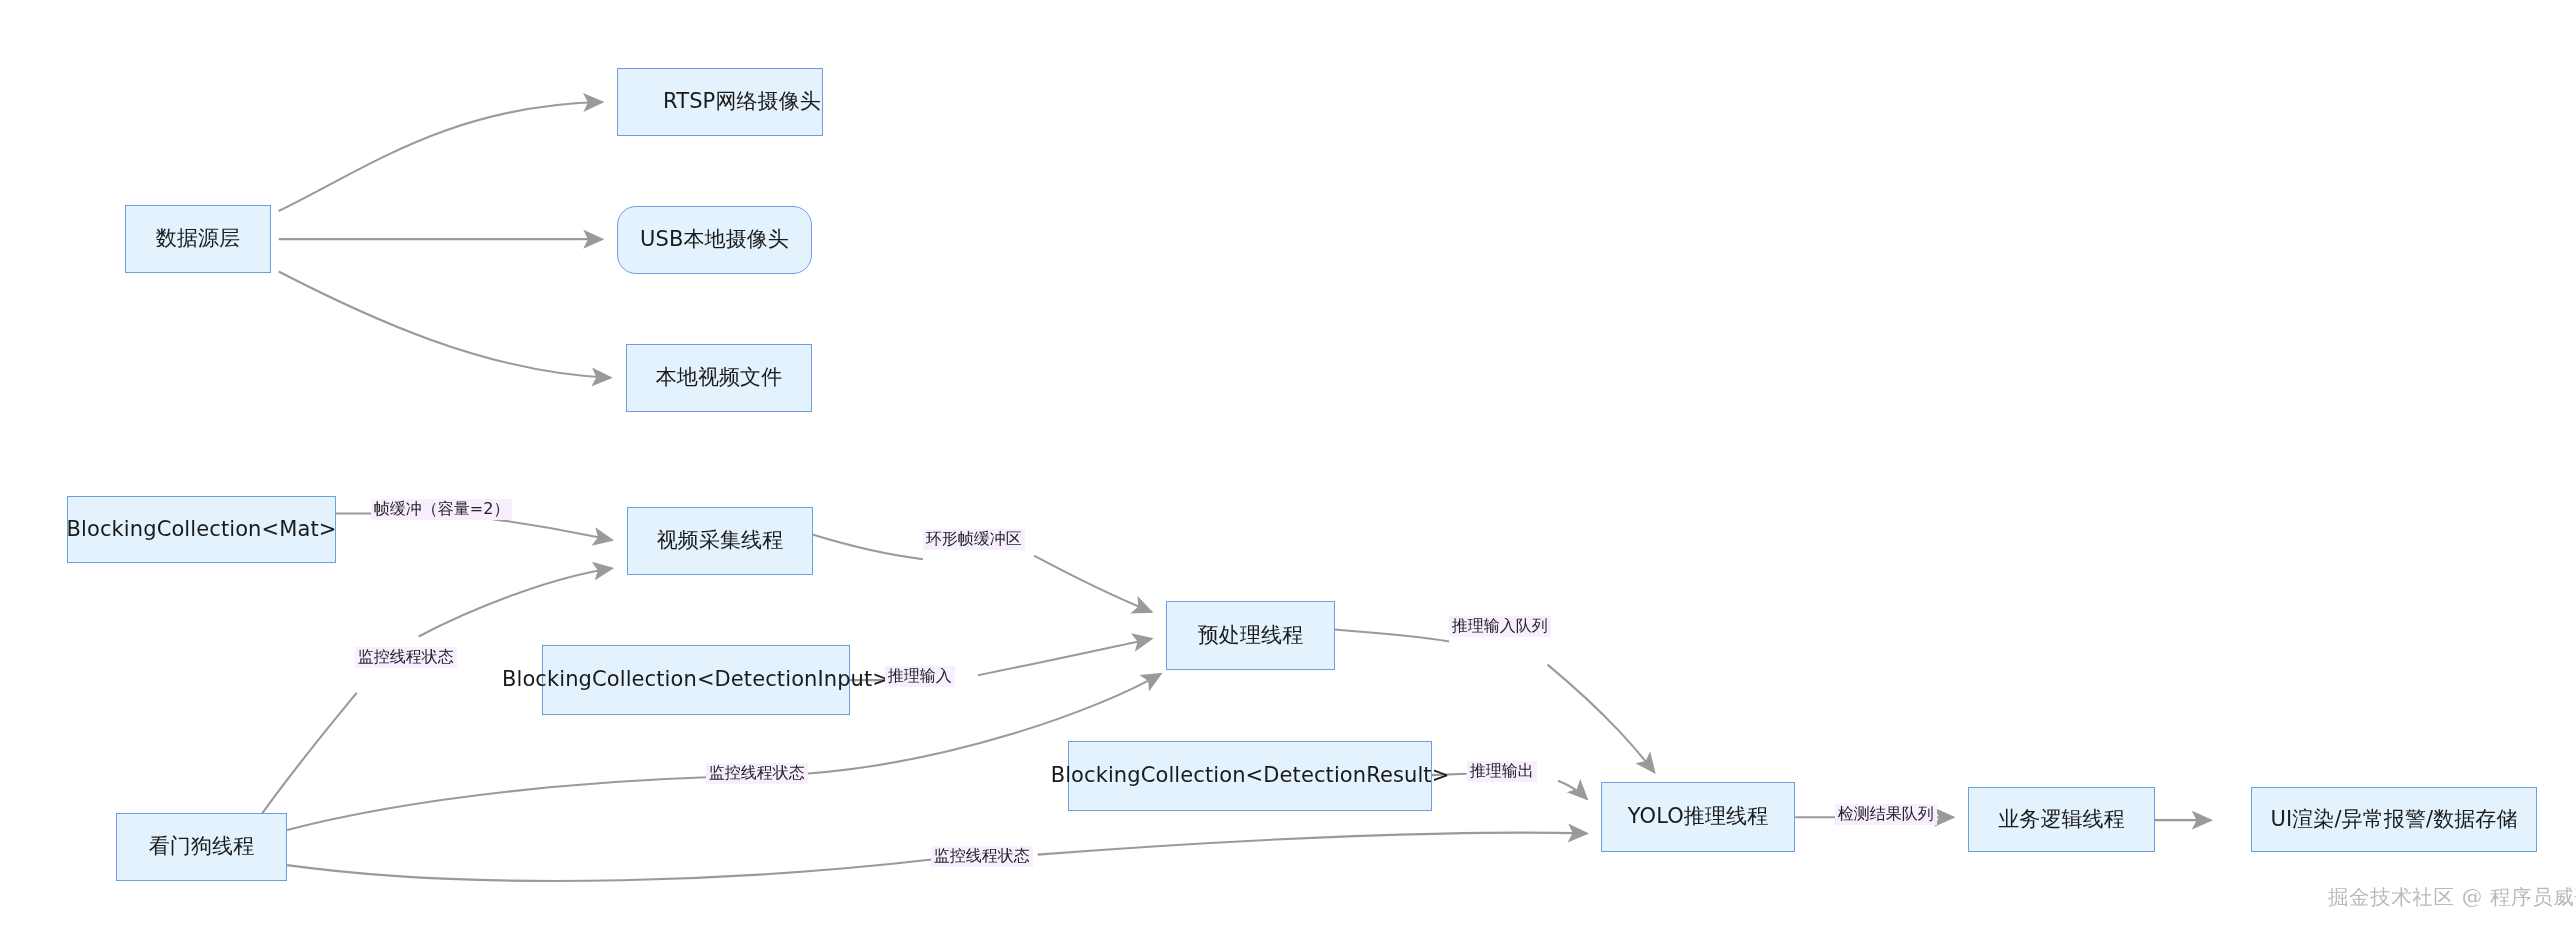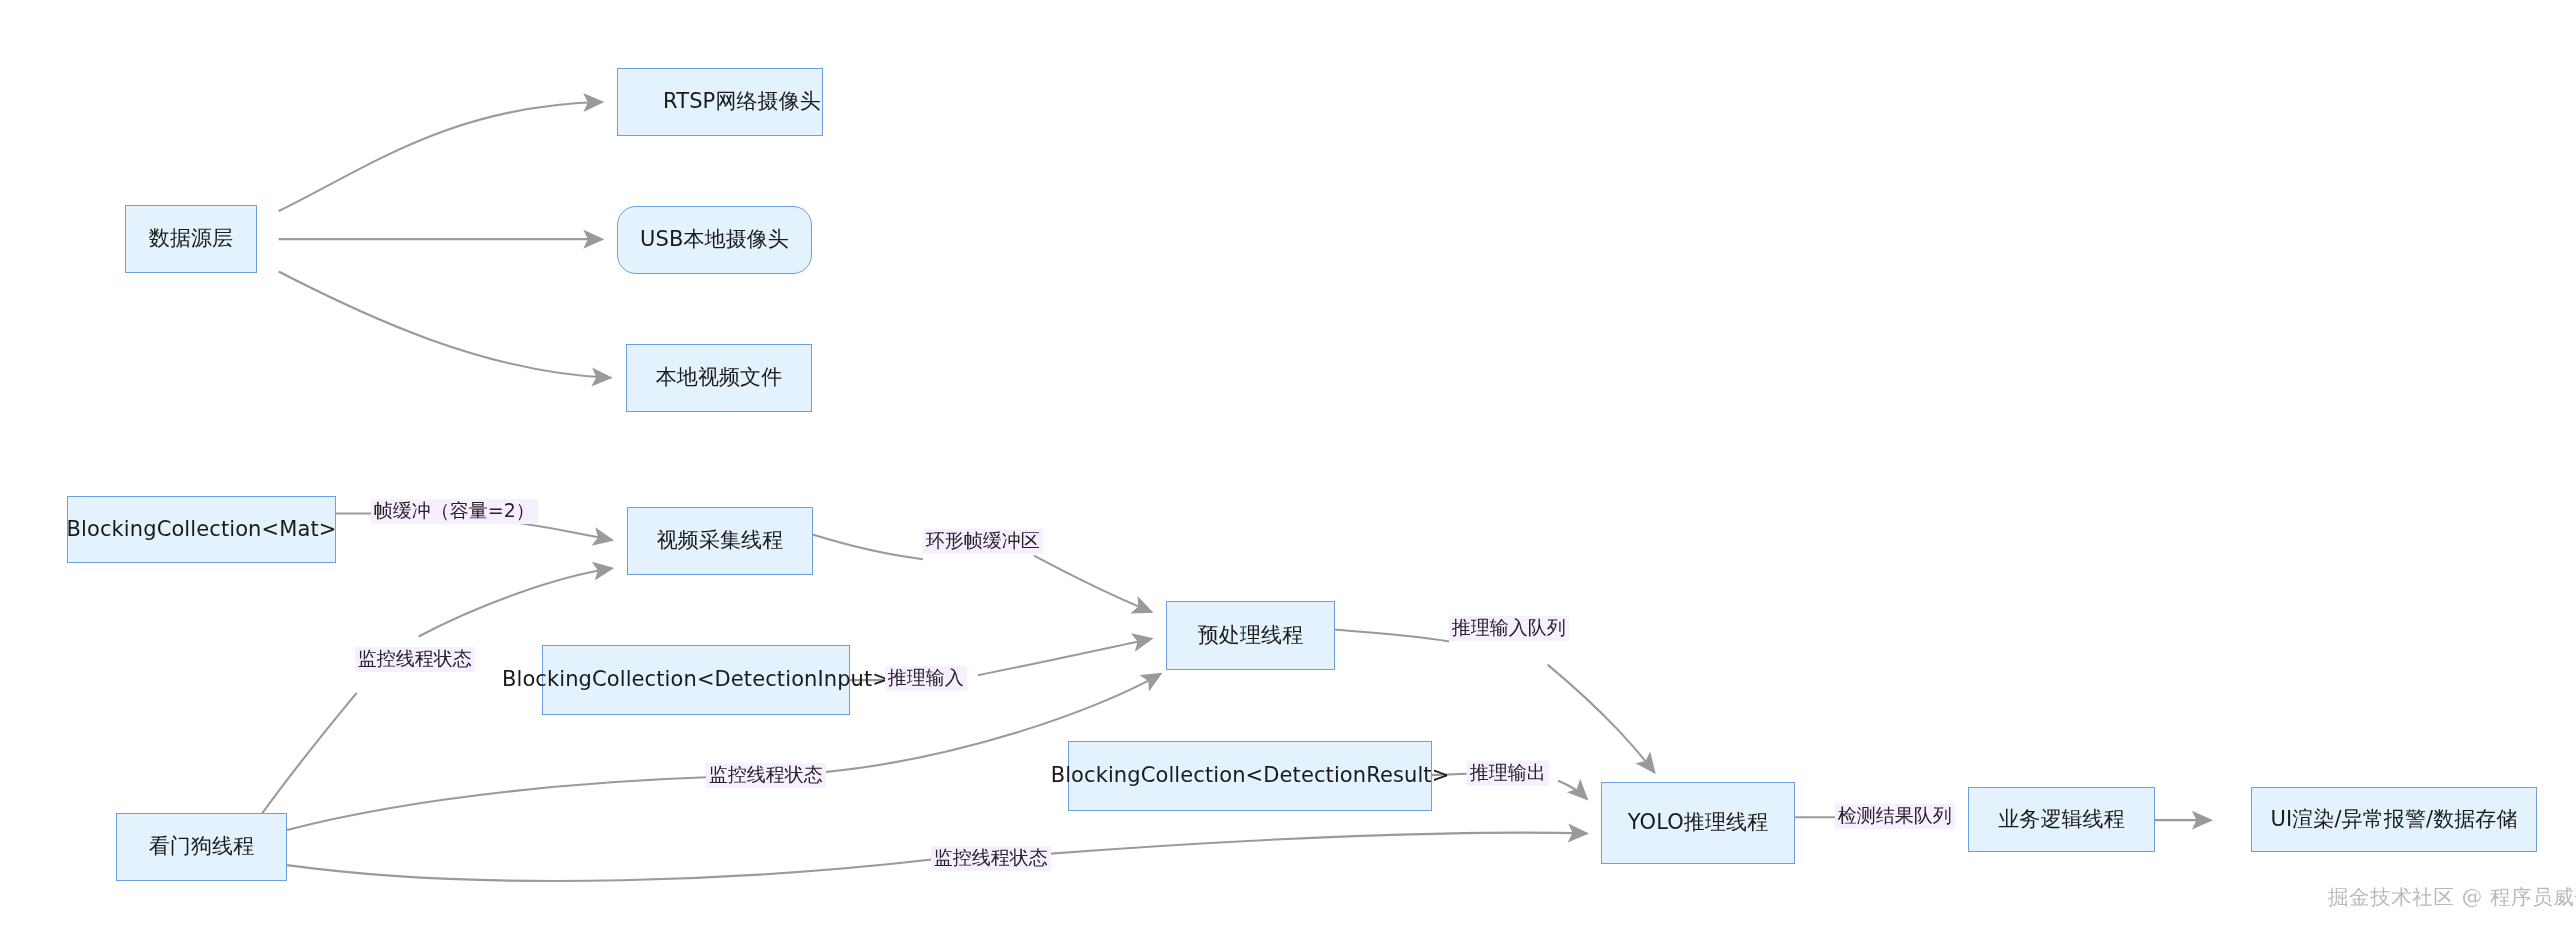--- a/index.html
+++ b/index.html
@@ -36,21 +36,21 @@
     font-size: 21px;
     line-height: 1.2;
     text-align: center;
     letter-spacing: 0.1px;
     white-space: nowrap;
   }
   .edge-label {
     position: absolute;
     background: #f7efff;
     color: #262223;
-    font-size: 19px;
+    font-size: 16px;
     line-height: 1.15;
     padding: 1.4px 2.8px;
     white-space: nowrap;
     box-sizing: border-box;
   }
   .watermark {
     position: absolute;
     color: #b9b9bd;
     font-size: 20.4px;
     font-family: "DejaVu Serif", "Liberation Serif", serif;
@@ -89,30 +89,30 @@
         <path d="M 370 1160 C 420 1090 470 1030 507 985" fill="none" stroke="#9a9a9a" stroke-width="3"></path>
         <path d="M 595 905 C 680 860 790 820 870 808" fill="none" stroke="#9a9a9a" stroke-width="3" marker-end="url(#arrow)"></path>
         <path d="M 408 1180 C 600 1130 850 1110 1005 1105" fill="none" stroke="#9a9a9a" stroke-width="3"></path>
         <path d="M 1145 1100 C 1350 1085 1560 1010 1650 958" fill="none" stroke="#9a9a9a" stroke-width="3" marker-end="url(#arrow)"></path>
         <path d="M 408 1230 C 700 1270 1080 1250 1325 1222" fill="none" stroke="#9a9a9a" stroke-width="3"></path>
         <path d="M 1475 1215 C 1800 1190 2090 1180 2256 1185" fill="none" stroke="#9a9a9a" stroke-width="3" marker-end="url(#arrow)"></path>
       </g>
   </svg>
 
   <div id="nodes-layer">
-      <div class="node" style="left: 125px; top: 205px; width: 132px; height: 68px;">数据源层</div>
+      <div class="node" style="left: 125px; top: 205px; width: 146px; height: 68px;">数据源层</div>
       <div class="node" style="left: 617px; top: 68px; width: 206px; height: 68px; padding-left: 44px;">RTSP网络摄像头</div>
       <div class="node" style="left: 617px; top: 206px; width: 195px; height: 68px; border-radius: 19px;">USB本地摄像头</div>
       <div class="node" style="left: 626px; top: 344px; width: 186px; height: 68px; text-align: center;">本地视频文件</div>
       <div class="node" style="left: 67px; top: 480px; width: 269px; height: 67px; margin-top: 16px;">BlockingCollection&lt;Mat&gt;</div>
       <div class="node" style="left: 627px; top: 507px; width: 186px; height: 68px;">视频采集线程</div>
       <div class="node" style="left: 542px; top: 645px; width: 308px; height: 70px;">BlockingCollection&lt;DetectionInput&gt;</div>
       <div class="node" style="left: 1166px; top: 601px; width: 169px; height: 69px;">预处理线程</div>
       <div class="node" style="left: 1068px; top: 741px; width: 364px; height: 70px;">BlockingCollection&lt;DetectionResult&gt;</div>
-      <div class="node" style="left: 1601px; top: 782px; width: 194px; height: 82px; text-align: center;">YOLO推理线程</div>
+      <div class="node" style="left: 1601px; top: 782px; width: 194px; height: 70px; text-align: center;">YOLO推理线程</div>
       <div class="node" style="left: 1968px; top: 787px; width: 187px; height: 65px;">业务逻辑线程</div>
       <div class="node" style="left: 2225px; top: 787px; width: 286px; height: 65px; margin-left: 26px;">UI渲染/异常报警/数据存储</div>
       <div class="node" style="left: 116px; top: 813px; width: 171px; height: 68px;">看门狗线程</div>
     </div>
   <div id="labels-layer">
       <div class="edge-label" style="left: 371px; top: 499px;">帧缓冲（容量=2）</div>
       <div class="edge-label" style="left: 923px; top: 529px;">环形帧缓冲区</div>
       <div class="edge-label" style="left: 885px; top: 666px;">推理输入</div>
       <div class="edge-label" style="left: 1449px; top: 616px;">推理输入队列</div>
       <div class="edge-label" style="left: 1467px; top: 761px;">推理输出</div>

